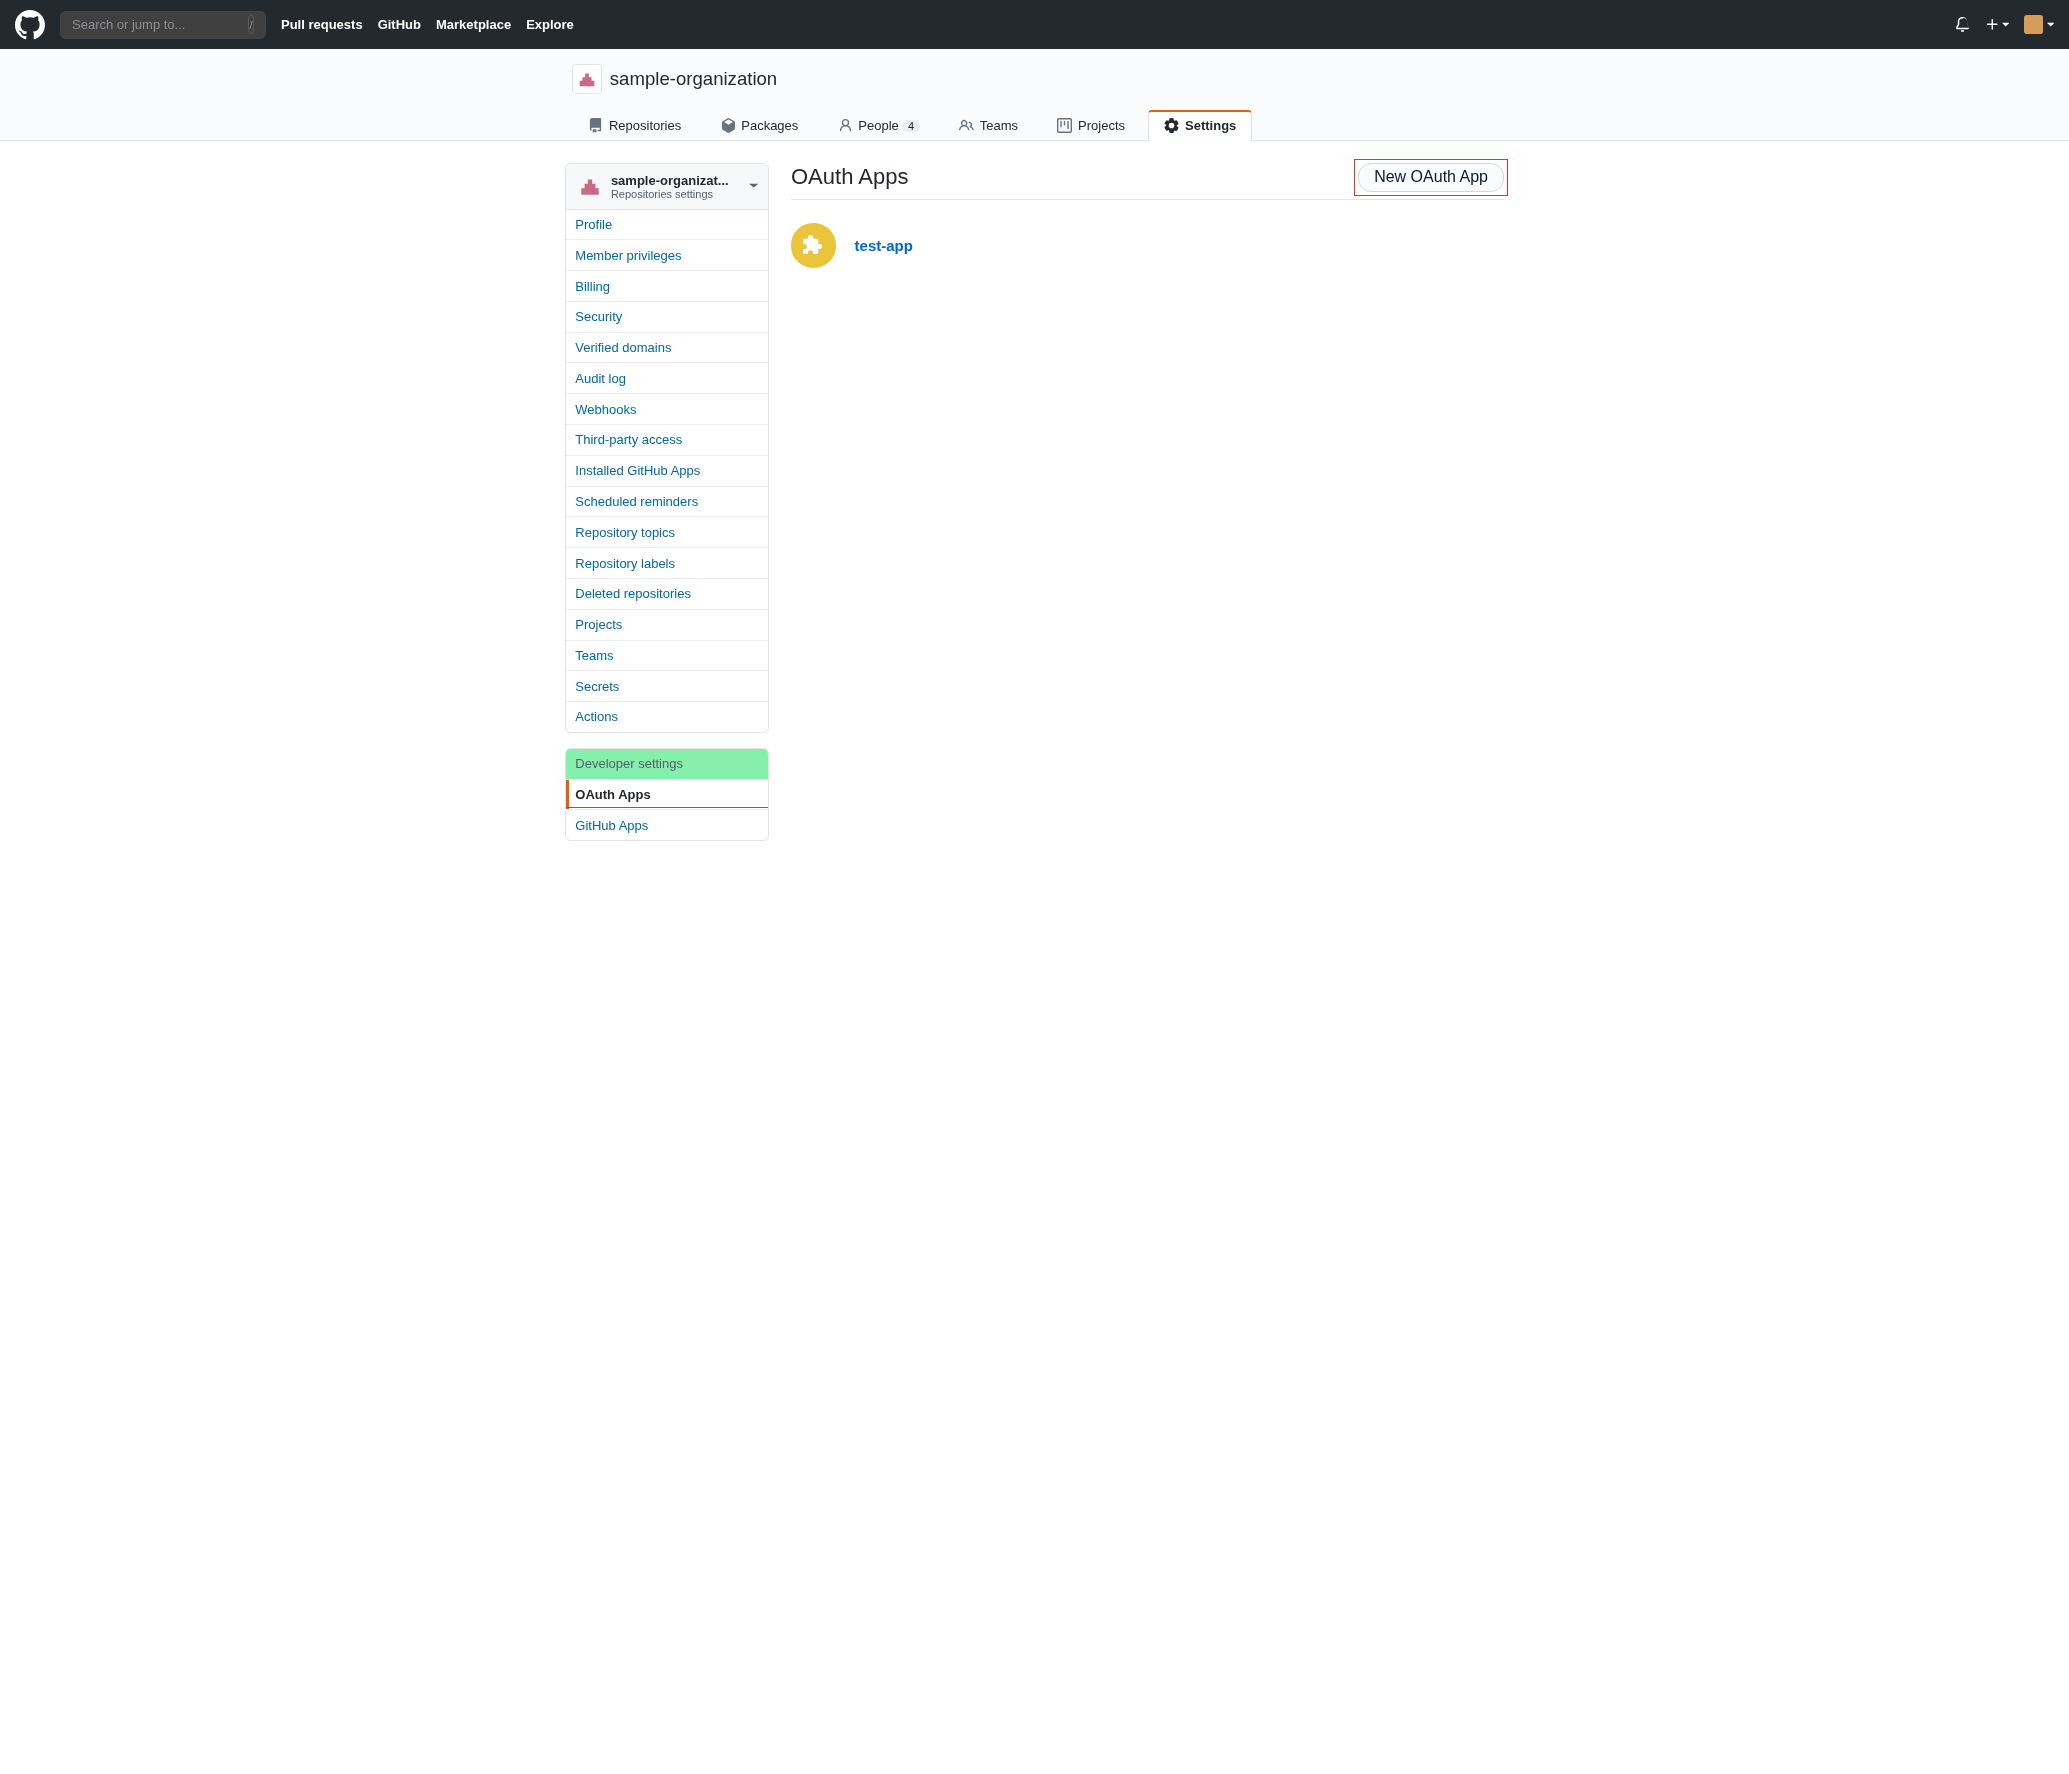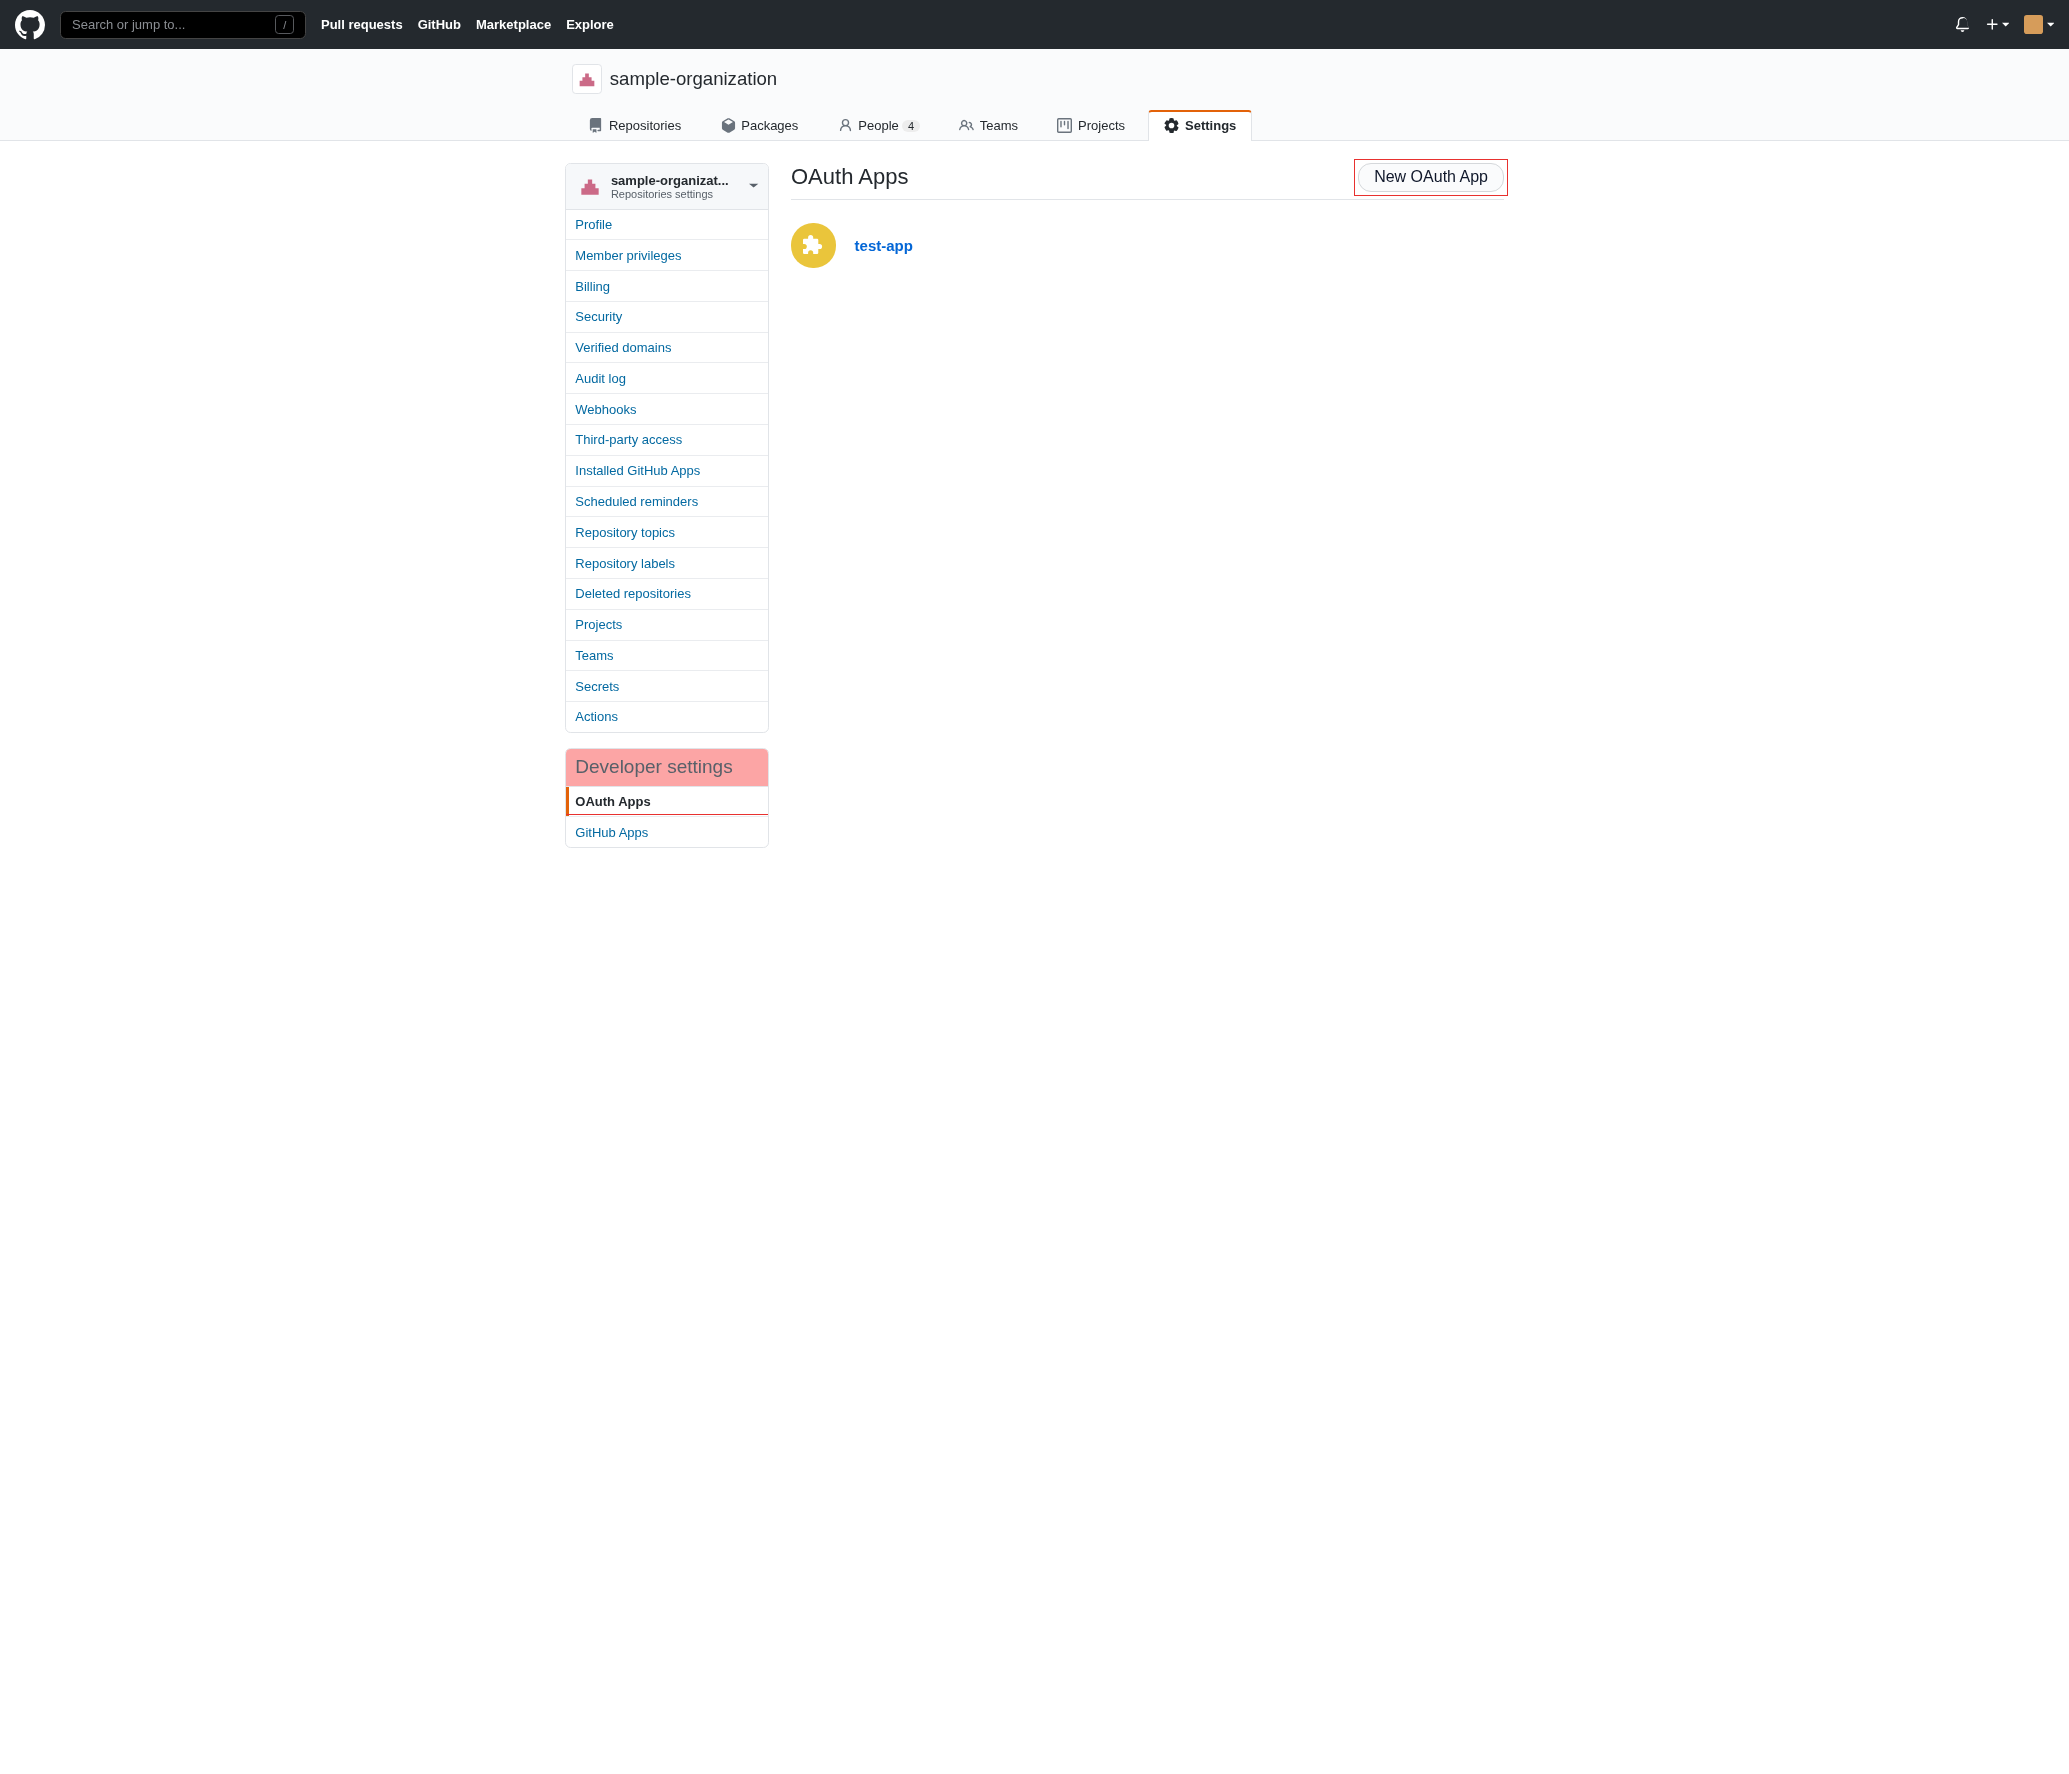--- a/index.html
+++ b/index.html
@@ -3,21 +3,21 @@
 <meta charset="utf-8">
 <style>
 * { box-sizing: border-box; margin: 0; padding: 0; }
 body { font-family: -apple-system, BlinkMacSystemFont, "Segoe UI", Helvetica, Arial, sans-serif; font-size: 13px; color: #24292e; background: #fff; }
 a { text-decoration: none; }
 
 
 .header { background: #24292e; height: 49px; display: flex; align-items: center; padding: 0 15px; }
 .header-left { display: flex; align-items: center; flex: 1; }
 .logo { color: #fff; margin-right: 15px; display: flex; align-items: center; }
-.search-box { background: #000000; border: 0.9px solid #444; border-radius: 5.6px; height: 28px; width: 246px; display: flex; align-items: center; padding: 0 11px; position: relative; }
+.search-box { background: #404040; border: 0.9px solid #444; border-radius: 5.6px; height: 28px; width: 206px; display: flex; align-items: center; padding: 0 11px; position: relative; }
 .search-input { background: transparent; border: none; color: #ccc; font-size: 13px; flex: 1; outline: none; }
 .search-input::placeholder { color: #8b8e93; }
 .slash-key { border: 0.9px solid #57595d; border-radius: 3.7px; width: 18.6px; height: 18.6px; display: flex; align-items: center; justify-content: center; color: #8b8e93; font-size: 11px; }
 .header-nav { display: flex; margin-left: 15px; gap: 15px; }
 .header-nav a { color: #fff; font-weight: 600; font-size: 13px; }
 .header-right { display: flex; align-items: center; gap: 15px; }
 .header-icon { color: #fff; display: flex; align-items: center; }
 .avatar { width: 18.6px; height: 18.6px; border-radius: 2.8px; background: #d69c5a; }
 
 
@@ -46,21 +46,21 @@
 .menu-header { background: #f6f8fa; padding: 7.4px 9.3px; border-bottom: 0.9px solid #e1e4e8; display: flex; align-items: center; position: relative; }
 .org-avatar-sm { width: 30px; height: 30px; margin-right: 5.6px; display: flex; align-items: center; justify-content: center; flex-shrink: 0; }
 .menu-header-text { flex: 1; overflow: hidden; }
 .menu-header-title { font-weight: 600; font-size: 13px; color: #24292e; white-space: nowrap; overflow: hidden; text-overflow: ellipsis; }
 .menu-header-sub { font-size: 11px; color: #586069; }
 .caret-down { color: #586069; }
 .menu-item { display: block; padding: 7.4px 9.3px; color: #0369a1; border-bottom: 0.9px solid #eaecef; font-size: 13px; }
 .menu-item:last-child { border-bottom: none; }
 .menu-item.selected { position: relative; color: #24292e; font-weight: 600; }
 .menu-item.selected::before { content: ""; position: absolute; left: 0; top: 0; bottom: 0; width: 2.8px; background: #e36209; }
-.menu-heading { background: #fca5a5; padding: 7.4px 9.3px; color: #586069; font-size: 19px; border-bottom: 0.9px solid #e1e4e8; }
+.menu-heading { background: #86efac; padding: 7.4px 9.3px; color: #586069; font-size: 13px; border-bottom: 0.9px solid #e1e4e8; }
 
 .highlight-box { position: relative; }
 .highlight-box::after { content: ""; position: absolute; border: 1.9px solid #e8312f; pointer-events: none; }
 .highlight-dev::after { top: -5.6px; left: -5.6px; right: -5.6px; bottom: 32px; }
 .highlight-btn::after { top: -3.7px; left: -3.7px; right: -3.7px; bottom: -3.7px; }
 
 
 .content-header { display: flex; align-items: center; justify-content: space-between; border-bottom: 0.9px solid #e1e4e8; padding-bottom: 7.4px; margin-bottom: 15px; }
 .content-title { font-size: 22px; font-weight: 400; }
 .btn { background: #fafbfc; border: 0.9px solid #d5d8db; border-radius: 13px; padding: 4.6px 15px; font-size: 16px; font-weight: 500; color: #0f172a; cursor: pointer; }

